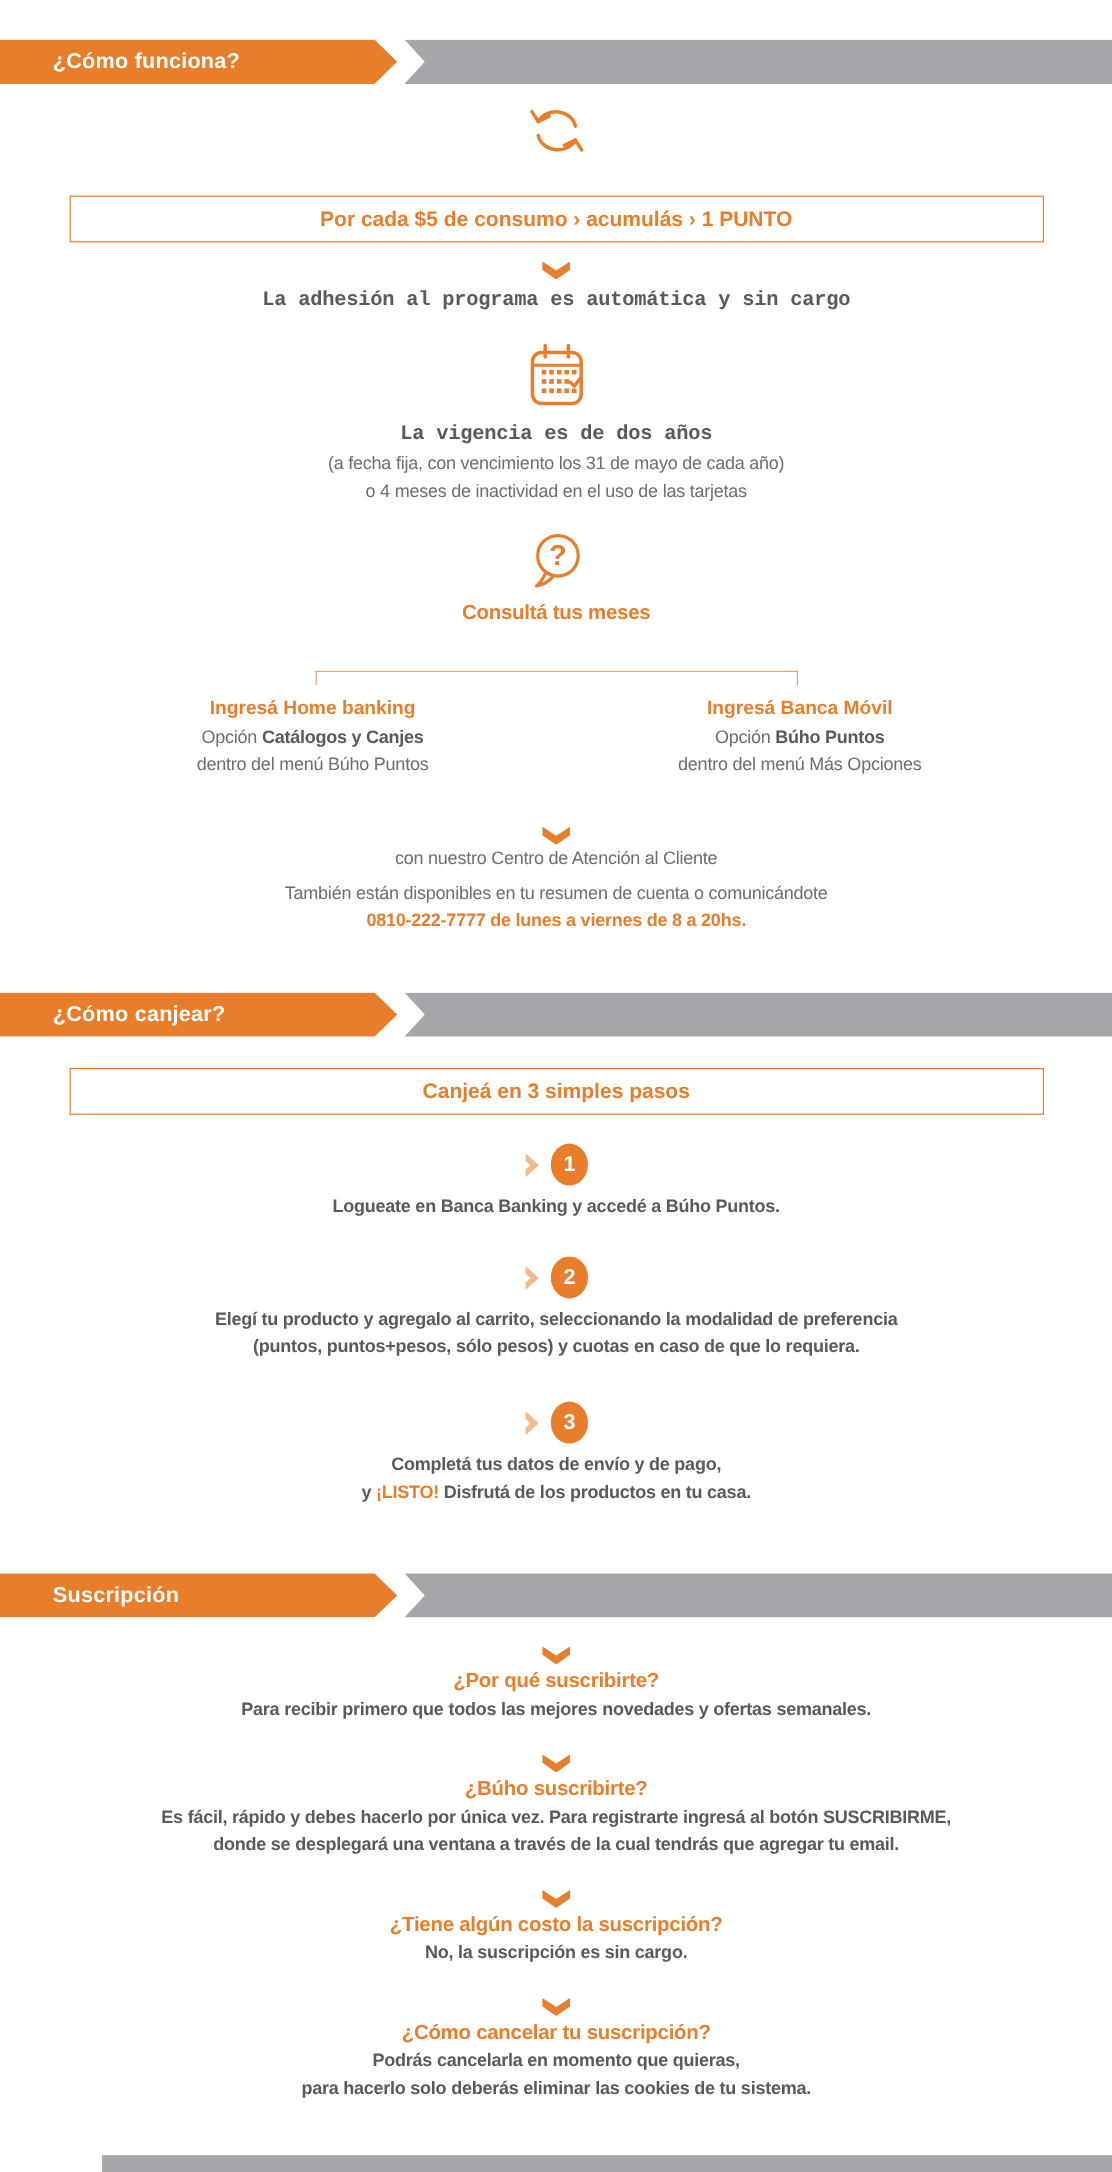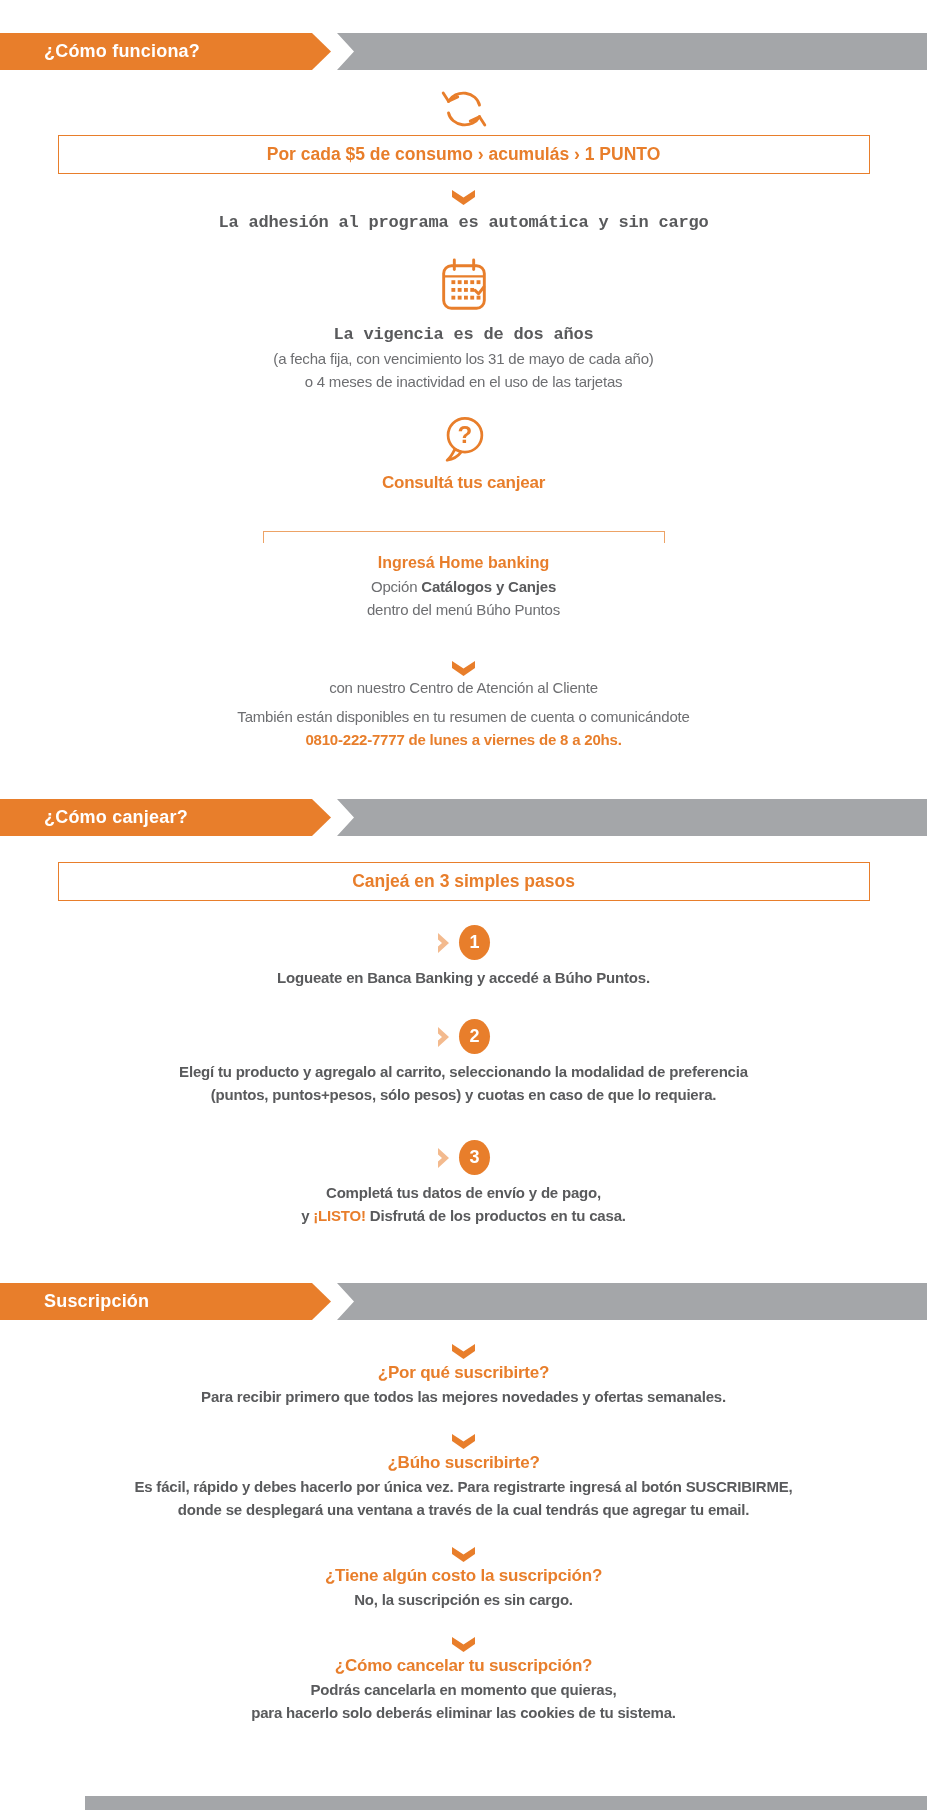--- a/index.html
+++ b/index.html
@@ -34,21 +34,21 @@
 
   .step-head { display:flex; justify-content:center; align-items:center; gap:9px; }
   .step-badge { width:31px; height:35px; border-radius:50%; background:#e87e2b; color:#fff;
                 font-size:18px; font-weight:bold; display:flex; align-items:center; justify-content:center; }
 
   .footer-bar { position:absolute; left:85px; right:0; bottom:0; height:14px; background:#a4a6a9; }
 
   
   .mt2{margin-top:2px}.mt6{margin-top:6px}.mt13{margin-top:13px}
   .mt16{margin-top:16px}.mt18{margin-top:18px}.mt22{margin-top:22px}.mt24{margin-top:24px}
-  .mt26{margin-top:26px}.mt28{}.mt30{margin-top:30px}.mt33{margin-top:33px}
+  .mt26{margin-top:26px}.mt28{margin-top:28px}.mt30{margin-top:30px}.mt33{margin-top:33px}
   .mt34{margin-top:34px}.mt40{margin-top:40px}.mt48{margin-top:48px}.mt56{margin-top:56px}
 </style>
 </head>
 <body>
 
 <div class="page">
 
   <header class="banner mt33">
     <div class="banner-orange">
       <span class="banner-label">¿Cómo funciona?</span>
@@ -116,30 +116,35 @@
     <div class="t">o 4 meses de inactividad en el uso de las tarjetas</div>
 
     <div class="icon-row mt18">
       <svg width="56" height="58" viewBox="0 0 58 60">
         <circle cx="30" cy="25" r="17.5" fill="none" stroke="#e87e2b" stroke-width="2.8"></circle>
         <path d="M19.5 39.5 C17 45 14 49 11.5 51 C17.5 50 23 46.5 26 42.5 Z" fill="#ffffff" stroke="#e87e2b" stroke-width="2.8" stroke-linejoin="round"></path>
         <text x="30" y="33" text-anchor="middle" font-size="25" font-weight="bold" fill="#e87e2b" font-family="Liberation Sans, sans-serif">?</text>
       </svg>
     </div>
 
-    <div class="q-orange mt2">Consultá tus canjear</div>
+    <div class="q-orange mt2">Consultá tus meses</div>
 
     <div class="bracket"></div>
 
     <div class="columns">
       <div class="col">
         <div class="col-title orange-bold">Ingresá Home banking</div>
         <div class="t"><span>Opción </span><span class="t-bold">Catálogos y Canjes</span></div>
         <div class="t">dentro del menú Búho Puntos</div>
       </div>
+      <div class="col">
+        <div class="col-title orange-bold">Ingresá Banca Móvil</div>
+        <div class="t"><span>Opción </span><span class="t-bold">Búho Puntos</span></div>
+        <div class="t">dentro del menú Más Opciones</div>
+      </div>
     </div>
 
     <div class="icon-row mt40">
       <svg width="25" height="15" viewBox="0 0 25 15">
         <polygon points="1,0 12.5,7.5 24,0 24,7 12.5,15 1,7" fill="#e87e2b"></polygon>
       </svg>
     </div>
 
     <div class="t">con nuestro Centro de Atención al Cliente</div>
     <div class="t mt6">También están disponibles en tu resumen de cuenta o comunicándote</div>

